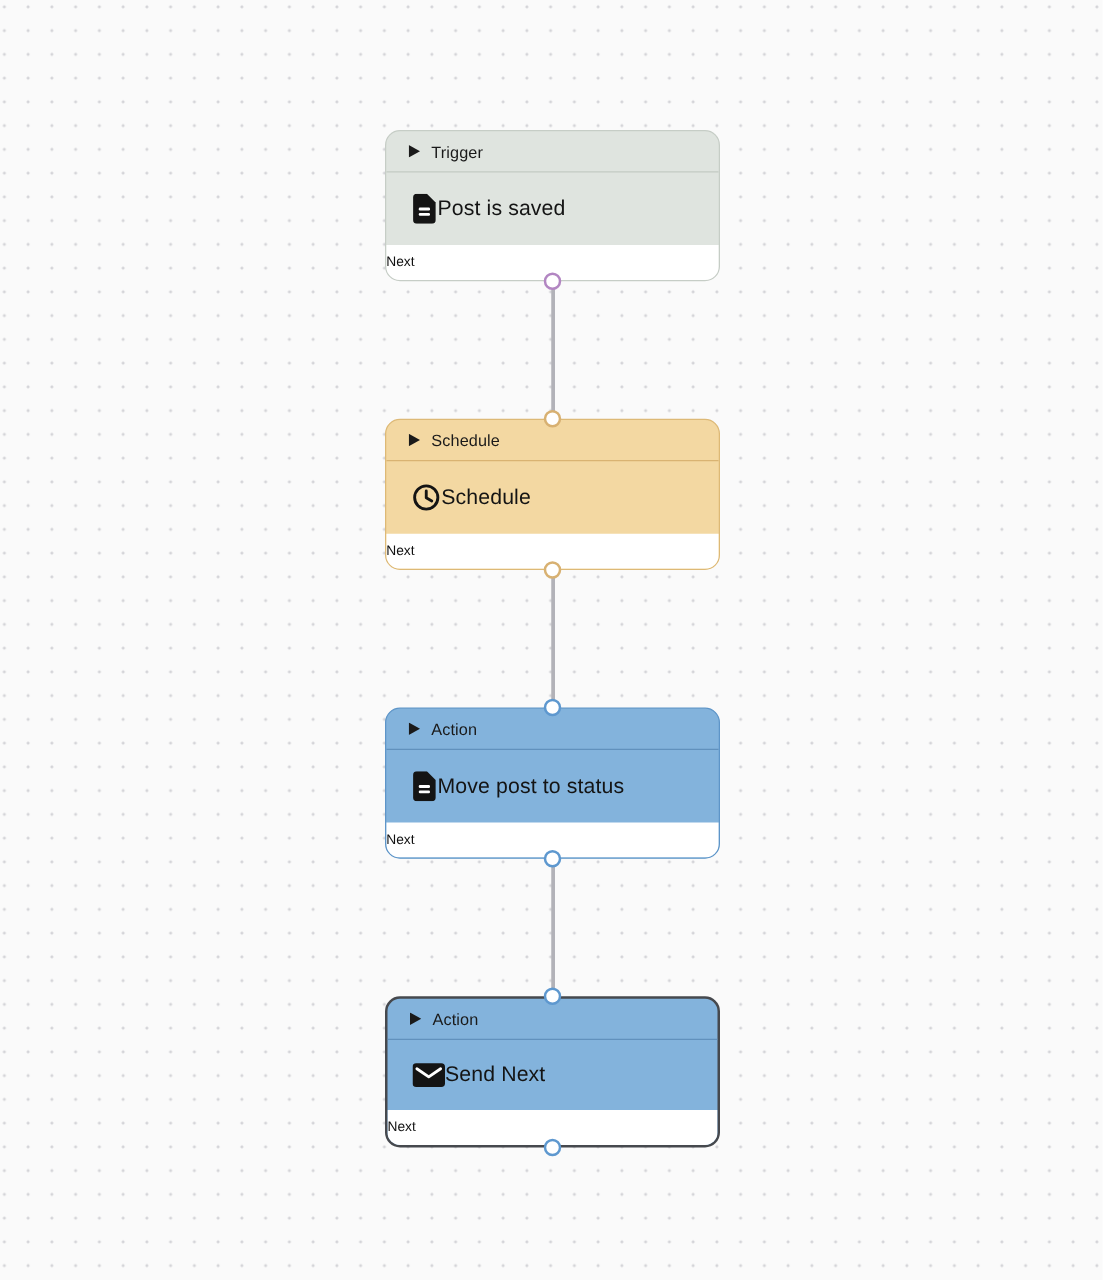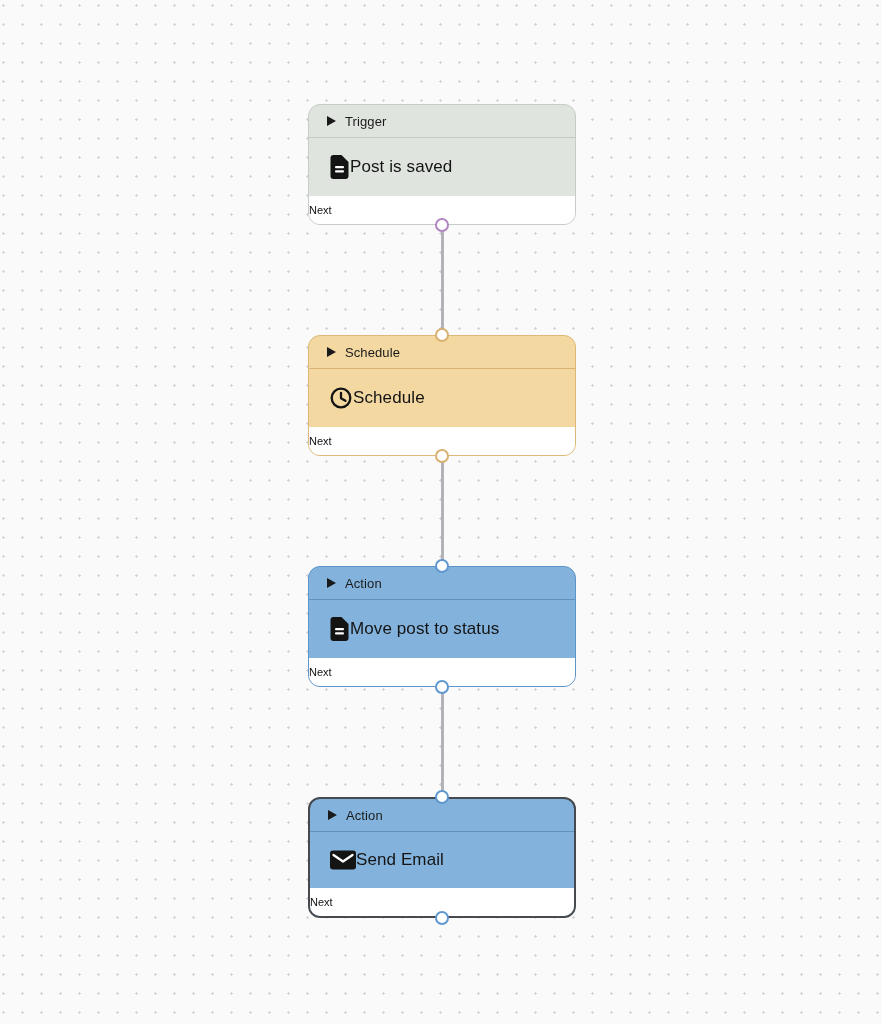--- a/index.html
+++ b/index.html
@@ -202,21 +202,21 @@
         </span>
         <span class="type-label">Action</span>
       </div>
       <div class="node-body">
         <span class="body-icon">
           <svg width="26" height="20" viewBox="0 0 26 20">
             <rect x="0" y="0.5" width="26" height="19" rx="3" fill="#141414"></rect>
             <polyline points="3.5,5 13,11.5 22.5,5" stroke="#ffffff" stroke-width="2.3" fill="none" stroke-linecap="round" stroke-linejoin="round"></polyline>
           </svg>
         </span>
-        <span class="node-title">Send Email</span>
+        <span class="node-title">Send Next</span>
       </div>
       <div class="node-footer">
         <span class="next-label">Next</span>
       </div>
     </div>
     <span class="handle top"></span>
     <span class="handle bottom"></span>
   </div>
 
 </div>

